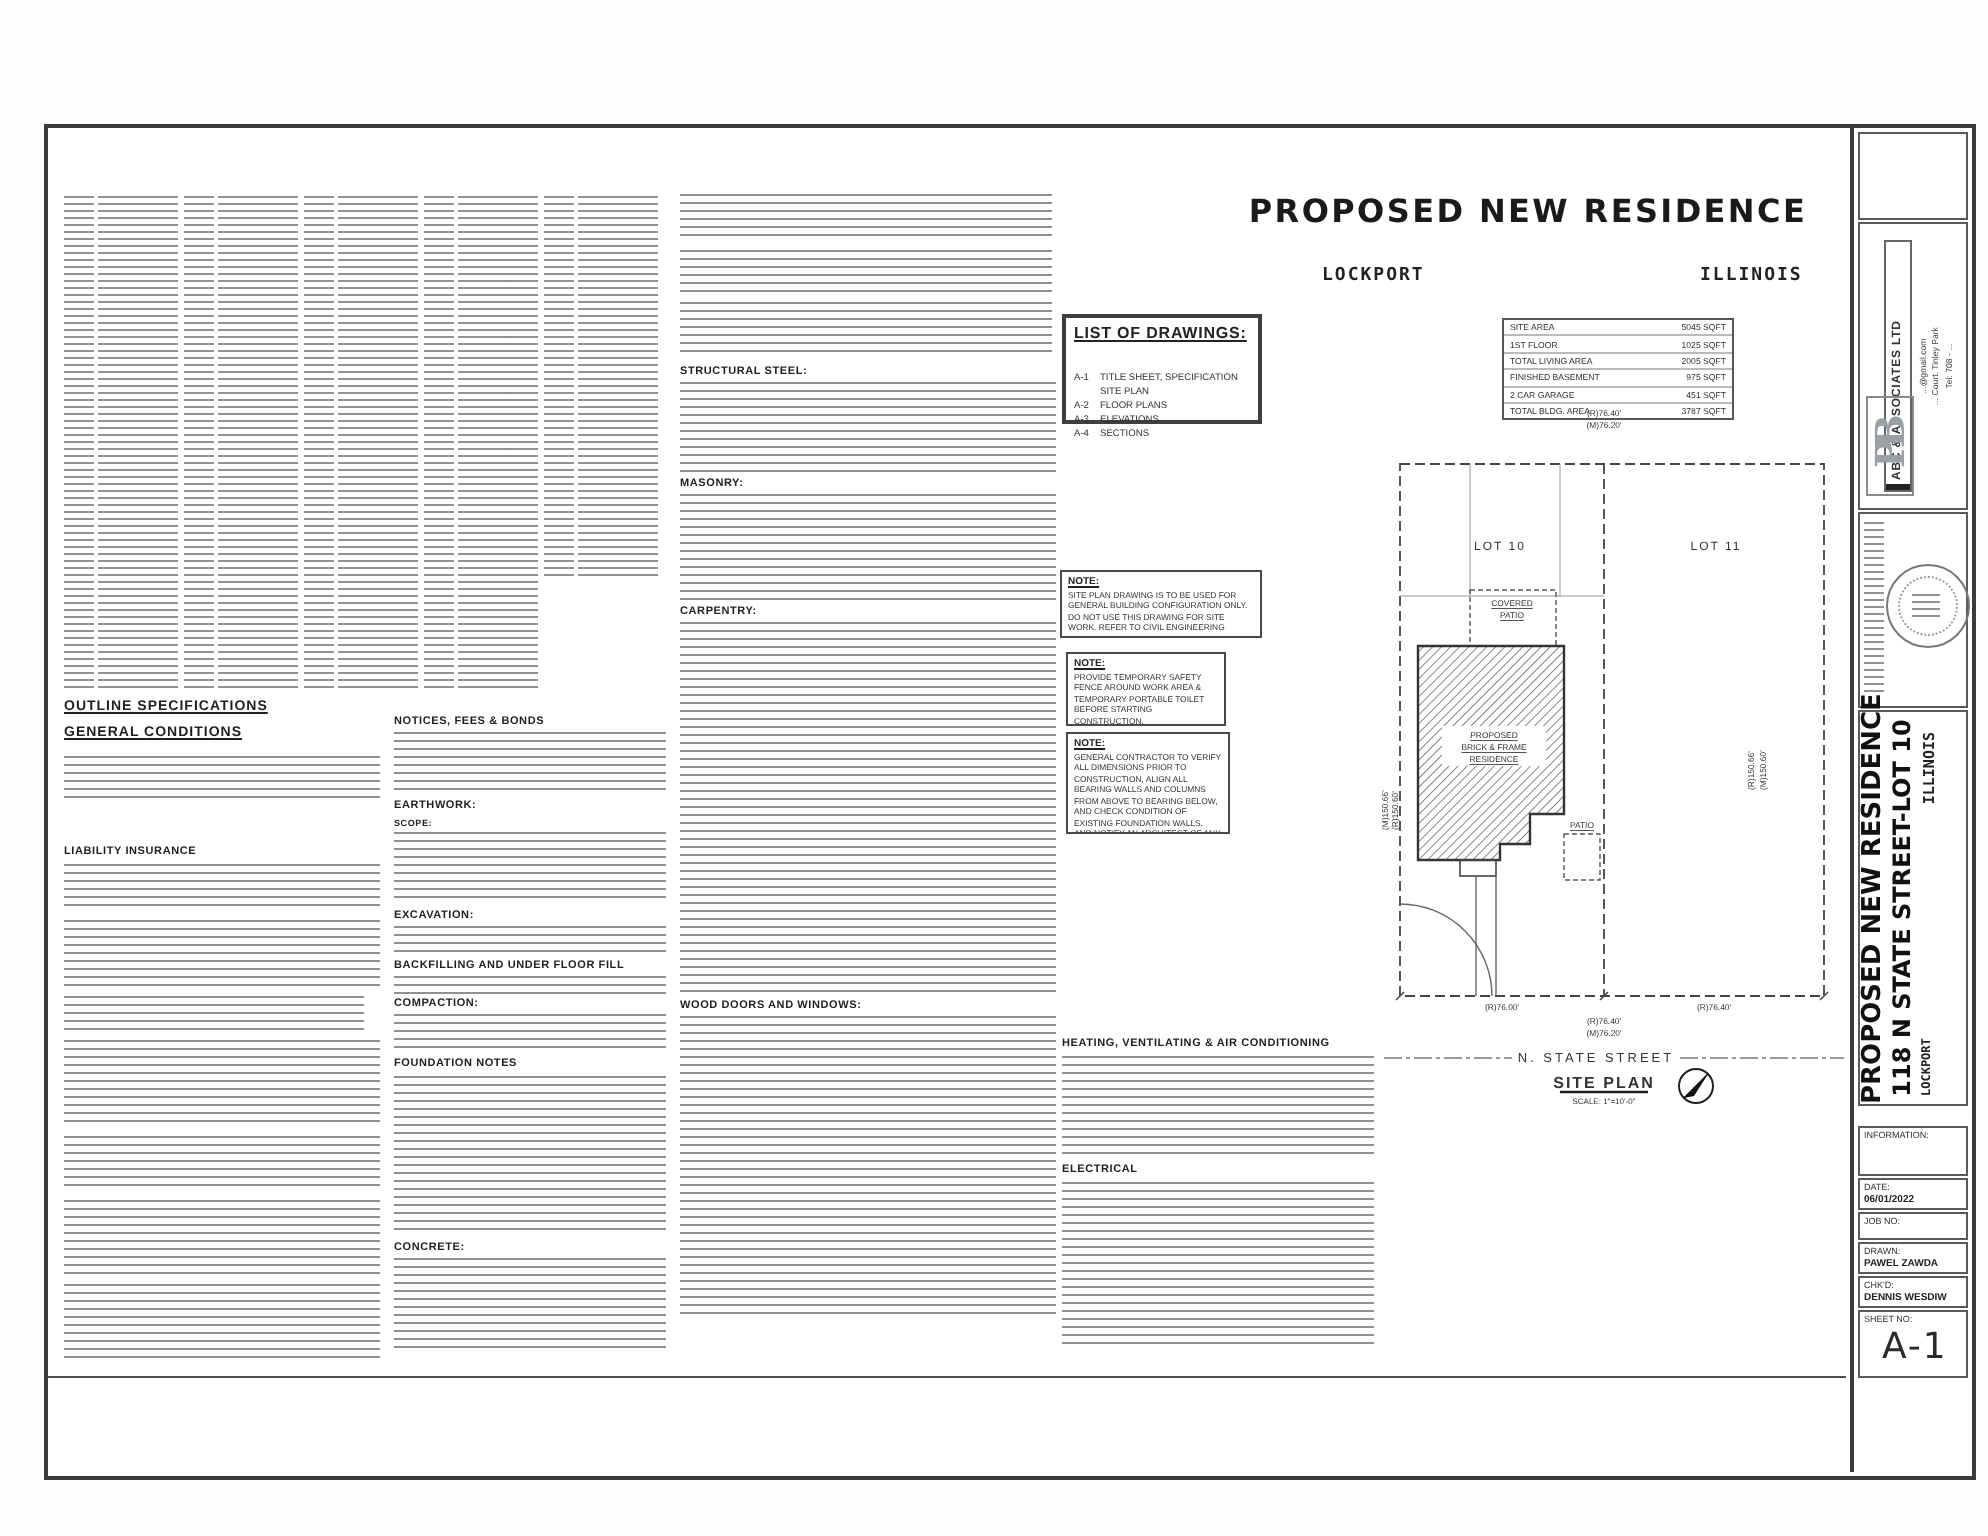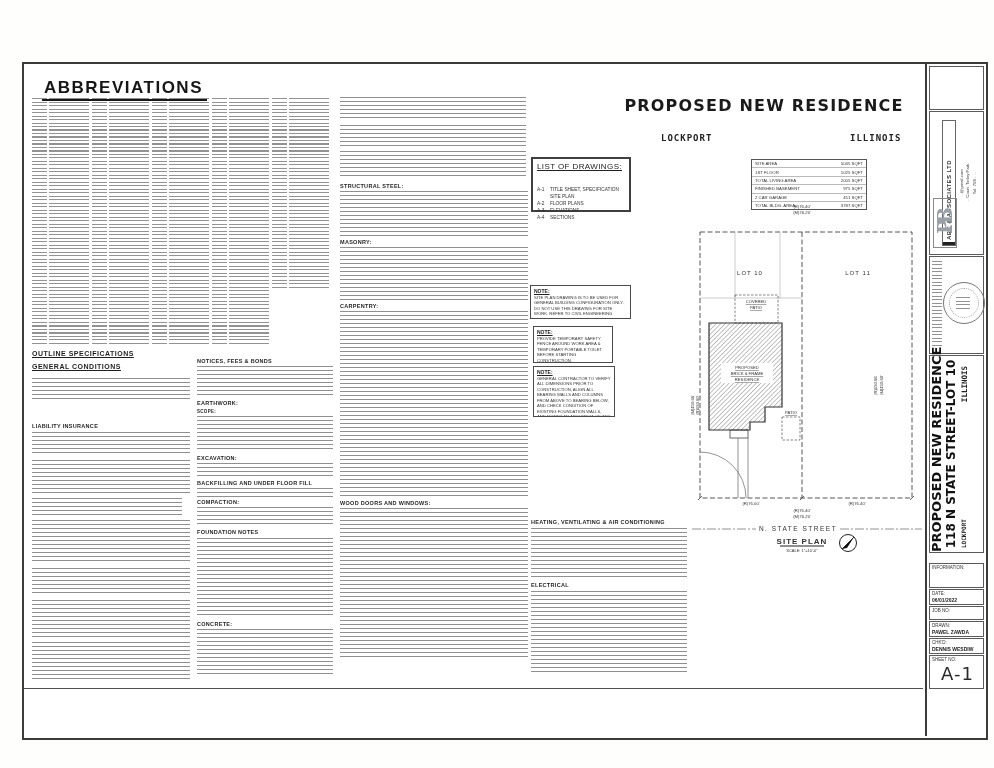--- a/index.html
+++ b/index.html
@@ -12,21 +12,21 @@
   .hd{position:absolute;font-weight:bold;font-size:5.5px;letter-spacing:.3px;color:#1f1f1f;white-space:nowrap;}
   .hd.u{text-decoration:underline;}
   .hd.mid{font-size:7px;letter-spacing:.5px;}
   .h1abbr{position:absolute;left:42px;top:78px;font-size:17px;font-weight:bold;letter-spacing:1.5px;
           color:#161616;border-bottom:2.5px solid #161616;padding:0 4px 1px 2px;}
   
   .tx{position:absolute;background-image:repeating-linear-gradient(#606060 0 1px,transparent 1px 4px);opacity:.7;}
   .tx3{position:absolute;background-image:repeating-linear-gradient(#585858 0 1px,transparent 1px 3.5px);opacity:.65;}
   
   .lodbox{position:absolute;left:531px;top:157px;width:100px;height:55px;border:2px solid #3f3f3f;padding:3px 4px;box-sizing:border-box;background:#fff;}
-  .lodtitle{font-size:8px;font-weight:normal;letter-spacing:.4px;text-decoration:underline;color:#222;margin-bottom:16px;white-space:nowrap;}
+  .lodtitle{font-size:8px;font-weight:bold;letter-spacing:.4px;text-decoration:underline;color:#222;margin-bottom:16px;white-space:nowrap;}
   .lodrow{display:flex;font-size:4.8px;line-height:1.45;color:#333;}
   .lodrow .no{width:13px;flex:none;}
   .notebox{position:absolute;border:1px solid #4a4a4a;padding:2px 3px;box-sizing:border-box;background:#fff;overflow:hidden;}
   .notetitle{font-size:5px;font-weight:bold;text-decoration:underline;color:#222;margin-bottom:1px;}
   .notebody{font-size:4.2px;line-height:1.3;color:#333;}
   
   .t1,.t2{position:absolute;left:608px;width:312px;text-align:center;font-weight:bold;color:#1a1a1a;
           font-family:"DejaVu Sans",sans-serif;white-space:nowrap;}
   .t1{top:96px;font-size:16px;letter-spacing:1.2px;}
   .t2{top:114px;font-size:16px;letter-spacing:1px;}
@@ -58,21 +58,20 @@
   .divline{position:absolute;border-top:1.5px solid #4f4f4f;}
   svg text{font-family:"Liberation Sans",sans-serif;fill:#333;}
 </style>
 </head>
 <body>
 
 <div class="page">
   <div class="frame"></div>
   <div class="strip"></div>
 
-  <div class="h1abbr">ABBREVIATIONS</div>
 
   <div class="tx3" style="left:32px;top:98px;width:15px;height:247px"></div>
   <div class="tx3" style="left:49px;top:98px;width:40px;height:247px"></div>
   <div class="tx3" style="left:92px;top:98px;width:15px;height:247px"></div>
   <div class="tx3" style="left:109px;top:98px;width:40px;height:247px"></div>
   <div class="tx3" style="left:152px;top:98px;width:15px;height:247px"></div>
   <div class="tx3" style="left:169px;top:98px;width:40px;height:247px"></div>
   <div class="tx3" style="left:212px;top:98px;width:15px;height:247px"></div>
   <div class="tx3" style="left:229px;top:98px;width:40px;height:247px"></div>
   <div class="tx3" style="left:272px;top:98px;width:15px;height:190px"></div>

